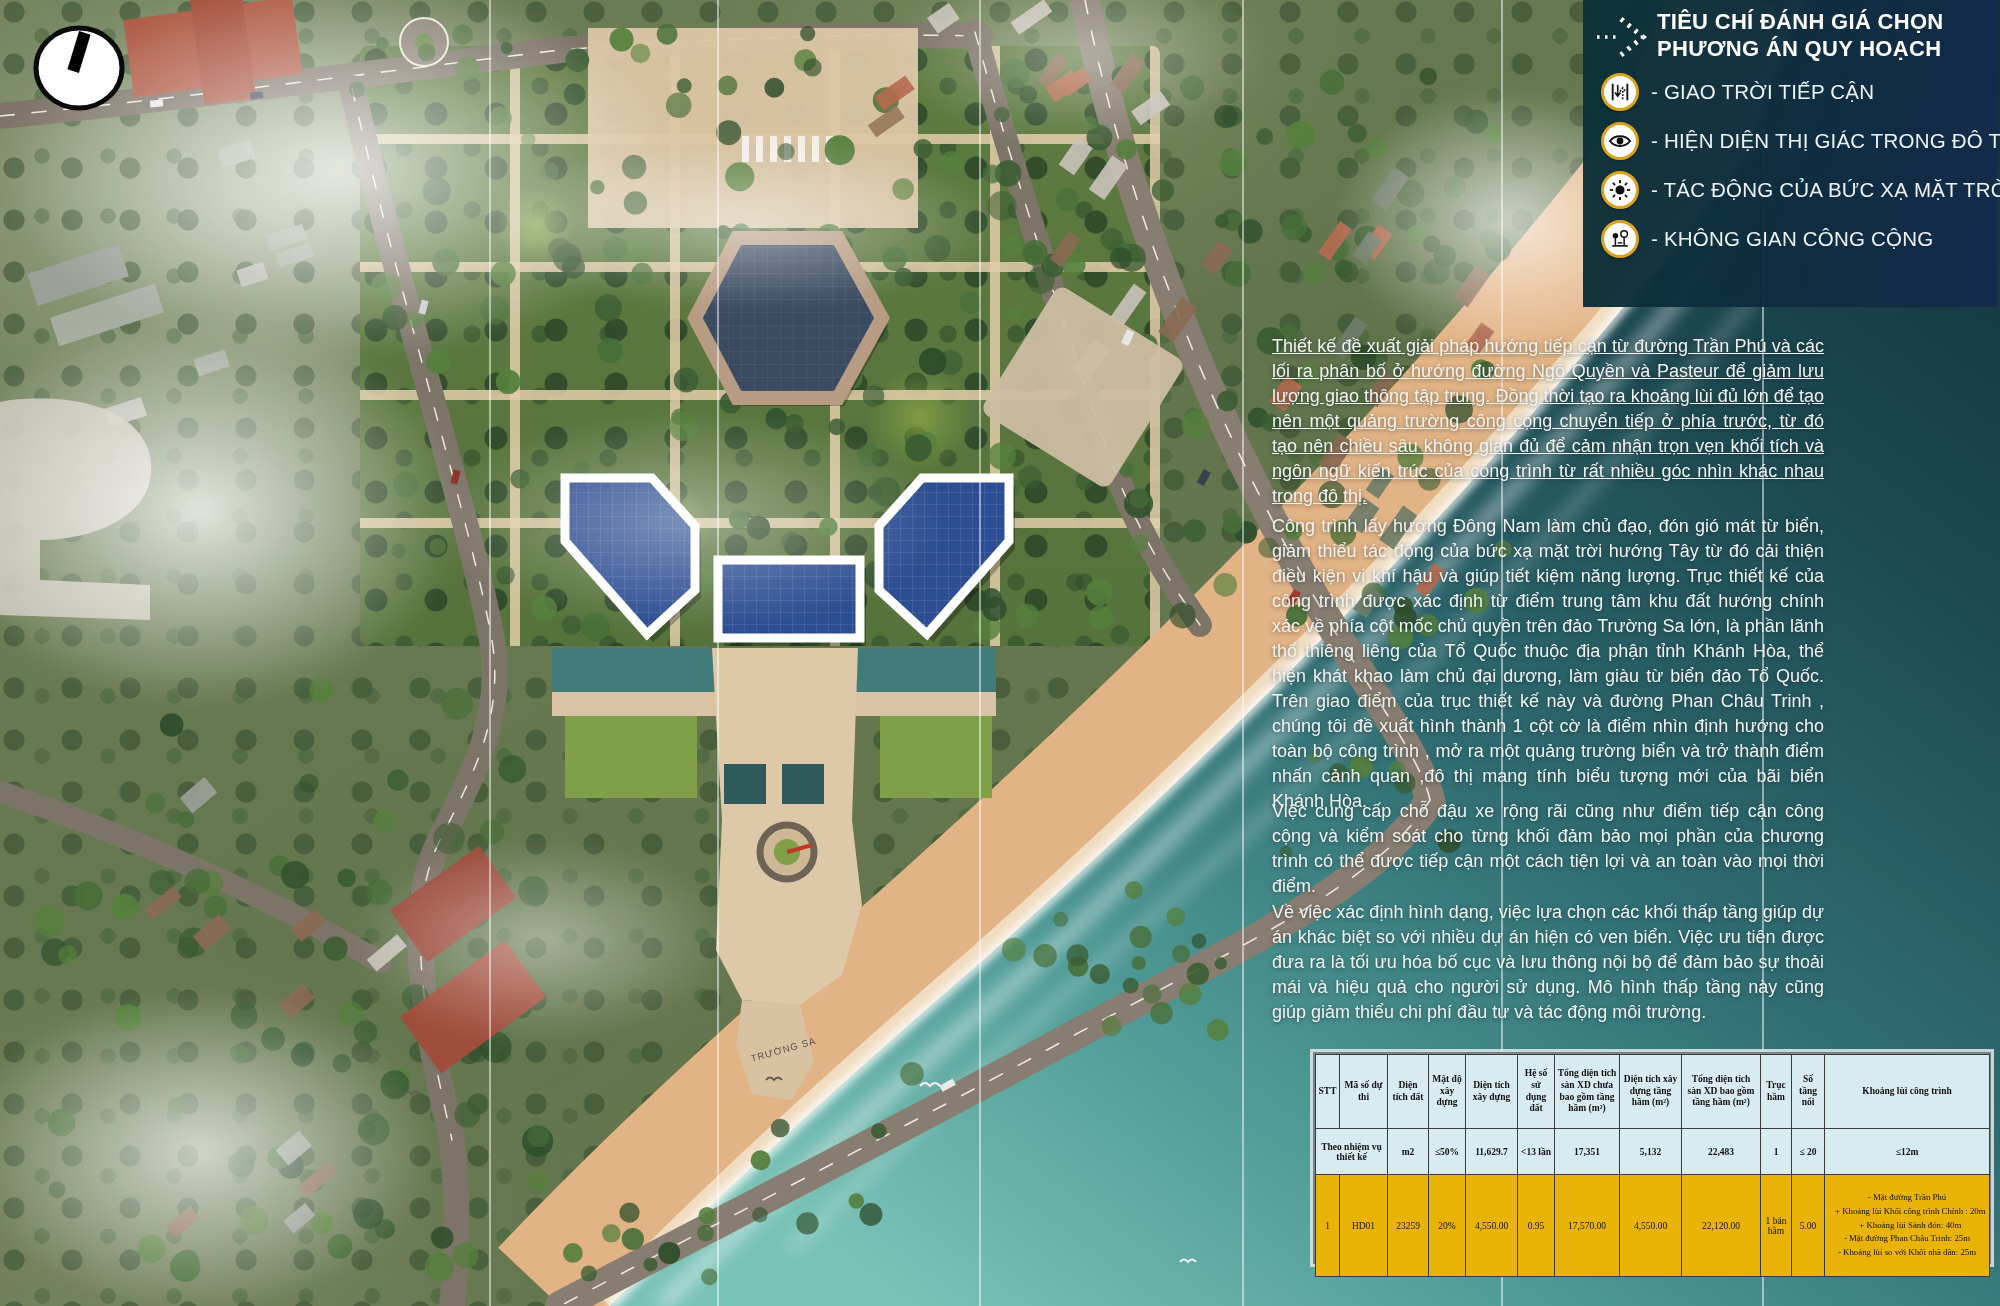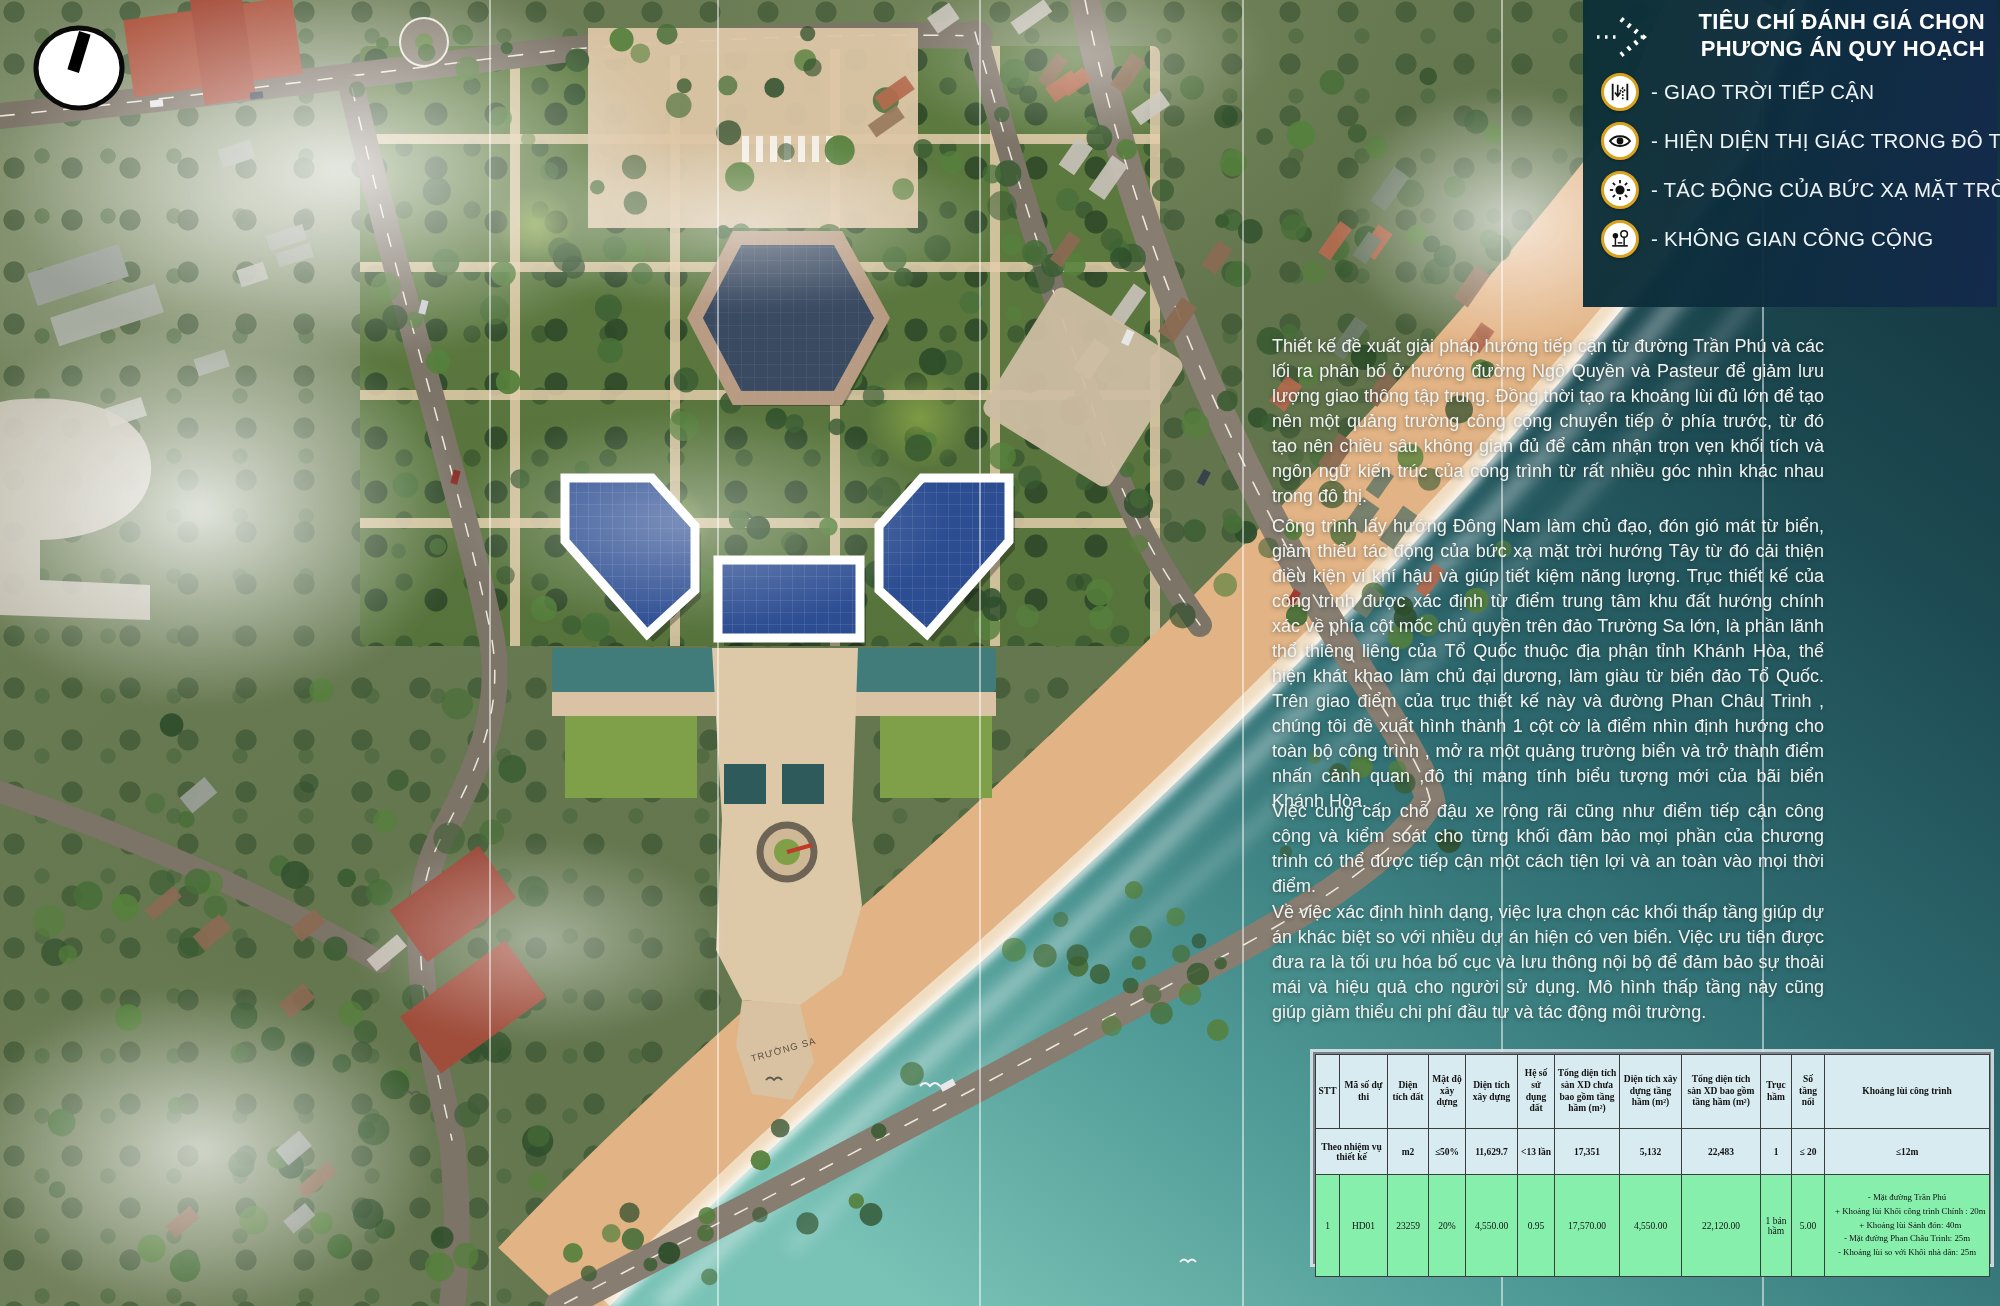--- a/index.html
+++ b/index.html
@@ -54,46 +54,46 @@
         background:rgba(255,255,255,.5);pointer-events:none;}
 
   
   .compass{position:absolute;left:32px;top:24px;width:96px;height:90px;z-index:6;}
 
   
   .legend{position:absolute;left:1583px;top:0;width:414px;height:307px;z-index:6;
     background:linear-gradient(100deg, rgba(12,48,55,.97) 0%, rgba(13,45,62,.97) 45%, rgba(20,42,76,.97) 100%);
     padding:9px 12px 8px 12px;display:flex;flex-direction:column;color:#fff;}
   .legend-title{display:flex;align-items:center;gap:8px;margin-bottom:5px;}
-  .legend-title .ttxt{flex:1;text-align:right;font-size:22px;font-weight:600;
+  .legend-title .ttxt{flex:1;text-align:left;font-size:22px;font-weight:600;
     line-height:1.22;letter-spacing:.3px;}
   .legend-item{display:flex;align-items:center;gap:12px;height:49px;padding-left:6px;}
   .licon{flex:0 0 38px;width:38px;height:38px;border-radius:50%;background:#fff;
     border:3px solid #d9a21f;display:flex;align-items:center;justify-content:center;
     box-shadow:0 1px 3px rgba(0,0,0,.4);}
   .legend-item .ltxt{font-size:20.5px;font-weight:500;color:#eef3f5;letter-spacing:.2px;
     white-space:nowrap;}
 
   
   .para{position:absolute;left:1272px;width:552px;z-index:5;color:#f1f3f1;
     font-size:18px;line-height:25px;text-align:justify;
     text-shadow:0 1px 4px rgba(20,32,32,.55);}
-  .p1{top:334px;} .p2{top:514px;} .p3{top:799px;} .p4{top:900px;}
+  .p1{top:334px;text-decoration:underline;} .p2{top:514px;} .p3{top:799px;} .p4{top:900px;}
 
   
   .table-wrap{position:absolute;left:1313px;top:1052px;width:678px;height:212px;z-index:6;
     background:#f7fbfd;border:2px solid #79848a;box-shadow:0 0 0 3px rgba(225,232,236,.85);}
   table.spec{width:100%;height:100%;border-collapse:collapse;table-layout:fixed;
     font-family:"Liberation Serif",serif;font-size:9.5px;color:#111;}
   table.spec td,table.spec th{border:1px solid #3c3c3c;padding:1px 2px;text-align:center;
     vertical-align:middle;overflow:hidden;}
   table.spec th{background:#d8ebf1;font-weight:bold;line-height:1.25;}
   tr.spec-row td{background:#d8ebf1;font-weight:bold;height:46px;}
   tr.head-row th{height:74px;}
-  tr.design-row td{background:#86efac;height:102px;}
+  tr.design-row td{background:#eab308;height:102px;}
   td.num{text-align:right;padding-right:5px;}
   td.setback{text-align:left;font-size:8.8px;line-height:1.55;padding-left:6px;
     white-space:pre-wrap;}
 </style>
 </head>
 <body>
 
 <div class="board">
 
   <div class="bg-base"></div>

